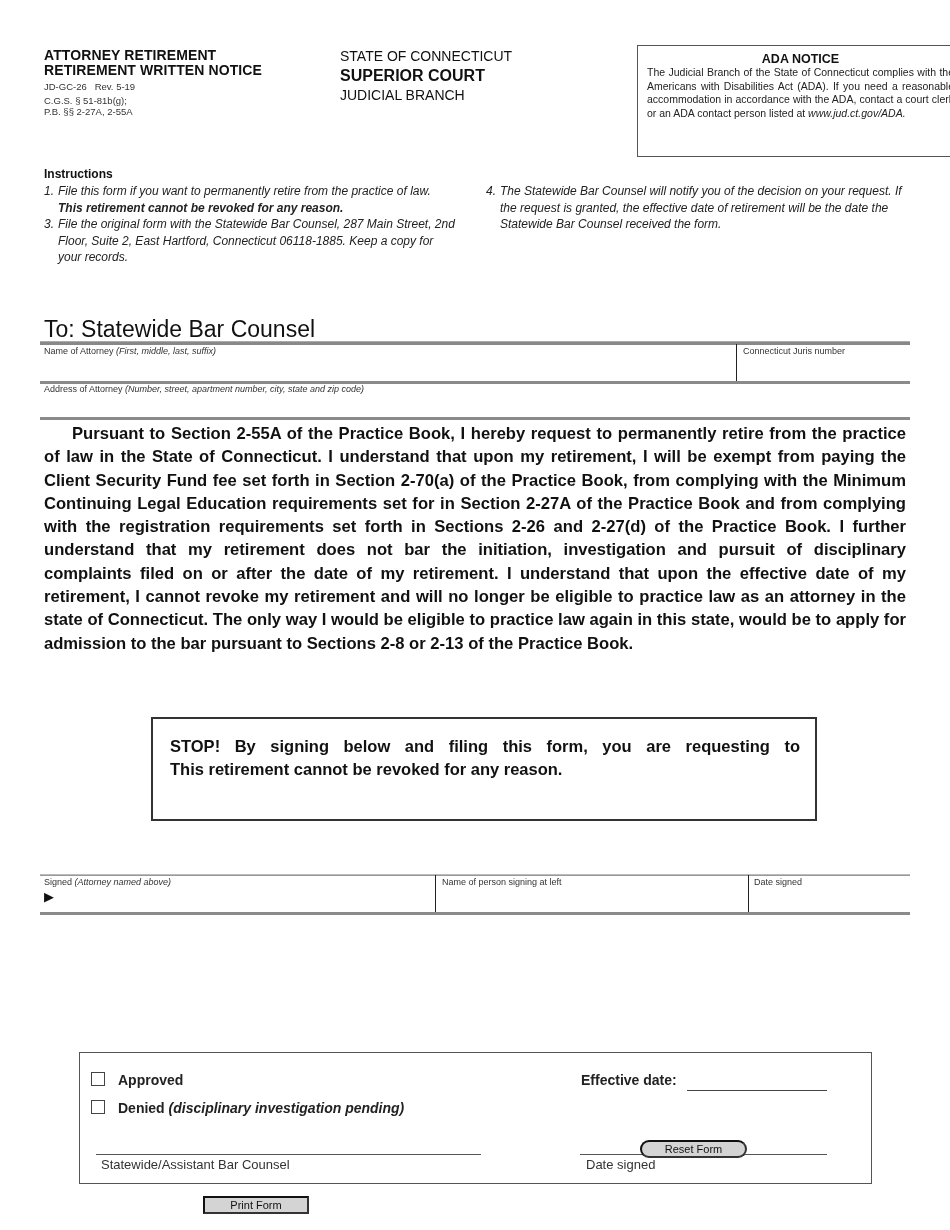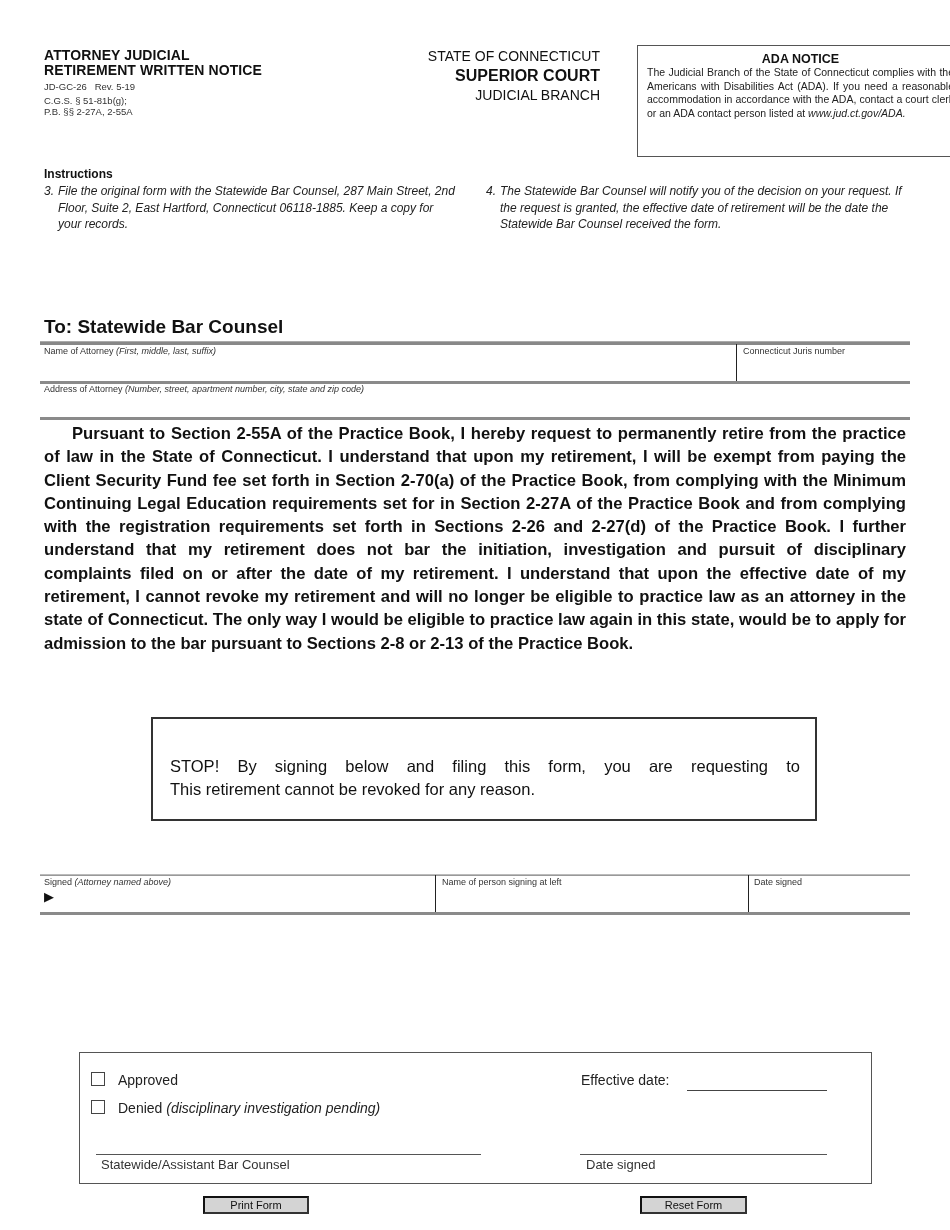--- a/index.html
+++ b/index.html
@@ -6,21 +6,21 @@
   body { width: 950px; height: 1230px; position: relative; overflow: hidden;
          font-family: "Liberation Sans", sans-serif; color: #111; }
   .abs { position: absolute; }
 
   
   .title { left: 44px; top: 48px; font-weight: bold; font-size: 14px; line-height: 15px; letter-spacing: 0.1px; }
   .formid { left: 44px; top: 81px; font-size: 9.5px; line-height: 11px; color: #333; }
   .formid div { white-space: pre; }
 
   
-  .center-head { left: 340px; top: 48px; width: 260px; text-align: right; }
+  .center-head { left: 340px; top: 48px; width: 260px; text-align: left; }
   .center-head .l1 { font-size: 14px; line-height: 17px; }
   .center-head .l2 { font-size: 16px; font-weight: bold; line-height: 22px; }
   .center-head .l3 { font-size: 14px; line-height: 17px; }
 
   
   .ada { left: 637px; top: 45px; width: 327px; height: 112px; border: 1px solid #555; box-sizing: border-box;
          padding: 7px 9px 4px 9px; }
   .ada .h { text-align: center; font-weight: bold; font-size: 12.5px; line-height: 13px; }
   .ada .t { font-size: 10.5px; line-height: 13.6px; text-align: justify; color: #222; }
   .ada .t i { font-style: italic; }
@@ -28,57 +28,57 @@
   
   .instr-h { left: 44px; top: 167px; font-weight: bold; font-size: 12px; }
   .instr { font-size: 12px; line-height: 16.5px; font-style: italic; color: #222; }
   .instr .num { display: inline-block; width: 14px; margin-left: -14px; }
   .instr b { font-weight: bold; }
   .instr-col1 { left: 58px; top: 183px; width: 400px; }
   .instr-col2 { left: 500px; top: 183px; width: 410px; }
   .instr p { margin: 0; }
 
   
-  .to-h { left: 44px; top: 316px; font-weight: bold; font-size: 19px; }
+  .to-h { left: 44px; top: 316px; font-weight: normal; font-size: 23px; }
   .dbl-line { height: 3px; background: #888; border-top: 1px solid #aaa; }
   .thick-line { height: 3px; background: #8a8a8a; }
   .lbl { font-size: 9px; color: #333; }
   .lbl i { font-style: italic; }
 
   .field { box-sizing: border-box; }
   .vline { width: 1px; background: #222; }
 
   
   .para { left: 44px; top: 422px; width: 862px; font-weight: bold; font-size: 16.6px; line-height: 23.3px;
           text-align: justify; text-indent: 28px; color: #111; }
 
   
   .stop { left: 151px; top: 717px; width: 666px; height: 104px; border: 2px solid #333; box-sizing: border-box;
           padding: 16px 15px 0 17px; }
-  .stop .t { font-weight: normal; font-size: 16.5px; line-height: 23px; text-align: justify; color: #111; margin-top: 20px; }
+  .stop .t { font-weight: bold; font-size: 16.5px; line-height: 23px; text-align: justify; color: #111; }
   .stop .t span { display: block; }
   .stop .t span.j { text-align: justify; text-align-last: justify; }
 
   
   .office { left: 79px; top: 1052px; width: 793px; height: 132px; border: 1px solid #555; box-sizing: border-box; }
   .chk { width: 14px; height: 14px; border: 1px solid #444; box-sizing: border-box; background: #fff; }
-  .office-txt { font-size: 14px; color: #222; }
+  .office-txt { font-size: 14px; color: #222; font-weight: bold; }
   .office-txt i { font-style: italic; }
   .sigline { height: 1px; background: #555; }
   .small-lbl { font-size: 13px; color: #333; }
 
   .btn { background: #d4d4d4; border: 2px solid #111; border-right-color: #333; border-bottom-color: #333;
          box-sizing: border-box; height: 18px; font-size: 11px; text-align: center; line-height: 14px;
          padding: 0; color: #111; font-family: "Liberation Sans", sans-serif; cursor: pointer; }
 </style>
 </head>
 <body>
 
 <div class="abs title">
-  <div>ATTORNEY JUDICIAL</div>
+  <div>ATTORNEY RETIREMENT</div>
   <div>RETIREMENT WRITTEN NOTICE</div>
 </div>
 <div class="abs formid">
   <div>JD-GC-26   Rev. 5-19</div>
   <div style="margin-top:3px">C.G.S. § 51-81b(g);</div>
   <div>P.B. §§ 2-27A, 2-55A</div>
 </div>
 
 <div class="abs center-head">
   <div class="l1">STATE OF CONNECTICUT</div>
@@ -86,20 +86,21 @@
   <div class="l3">JUDICIAL BRANCH</div>
 </div>
 
 <div class="abs ada">
   <div class="h">ADA NOTICE</div>
   <div class="t"><span>The Judicial Branch of the State of Connecticut complies with the Americans with Disabilities Act (ADA). If you need a reasonable accommodation in accordance with the ADA, contact a court clerk or an ADA contact person listed at </span><i>www.jud.ct.gov/ADA.</i></div>
 </div>
 
 <div class="abs instr-h">Instructions</div>
 <div class="abs instr instr-col1">
+  <p><span class="num">1.</span><span>File this form if you want to permanently retire from the practice of law. </span><b>This retirement cannot be revoked for any reason.</b></p>
   <p><span class="num">3.</span><span>File the original form with the Statewide Bar Counsel, 287 Main Street, 2nd Floor, Suite 2, East Hartford, Connecticut 06118-1885. Keep a copy for your records.</span></p>
 </div>
 <div class="abs instr instr-col2">
   <p><span class="num">4.</span><span>The Statewide Bar Counsel will notify you of the decision on your request. If the request is granted, the effective date of retirement will be the date the Statewide Bar Counsel received the form.</span></p>
 </div>
 
 <div class="abs to-h">To: Statewide Bar Counsel</div>
 <div class="abs dbl-line" style="left:40px; top:341px; width:870px;"></div>
 
 <div class="abs field" style="left:40px; top:345px; width:696px; height:36px;">
@@ -156,13 +157,13 @@
   <div class="abs" style="left:607px; top:20px; width:140px; height:17px; border-bottom:1px solid #444; font-size:13px;"></div>
 
   <div class="abs sigline" style="left:16px; top:101px; width:385px;"></div>
   <div class="abs small-lbl" style="left:21px; top:104px;">Statewide/Assistant Bar Counsel</div>
 
   <div class="abs sigline" style="left:500px; top:101px; width:247px;"></div>
   <div class="abs small-lbl" style="left:506px; top:104px;">Date signed</div>
 </div>
 
 <button class="abs btn" style="left:203px; top:1196px; width:106px;">Print Form</button>
-<button class="abs btn" style="left:640px; top:1196px; width:107px;">Reset Form</button>
+<button class="abs btn" style="left:640px; top:1140px; width:107px;border-radius:9px;">Reset Form</button>
 
 </body></html>

